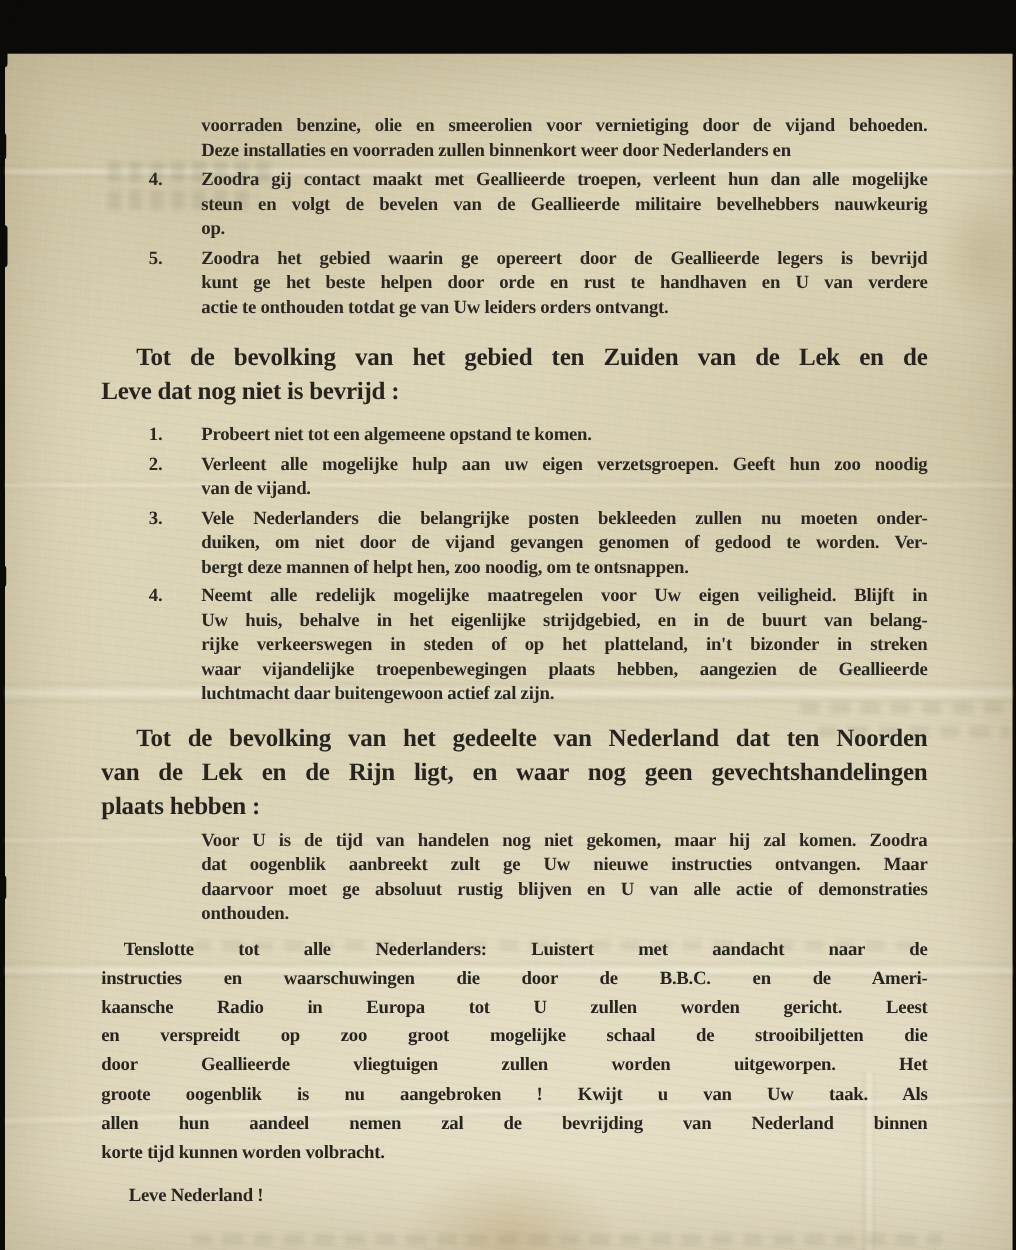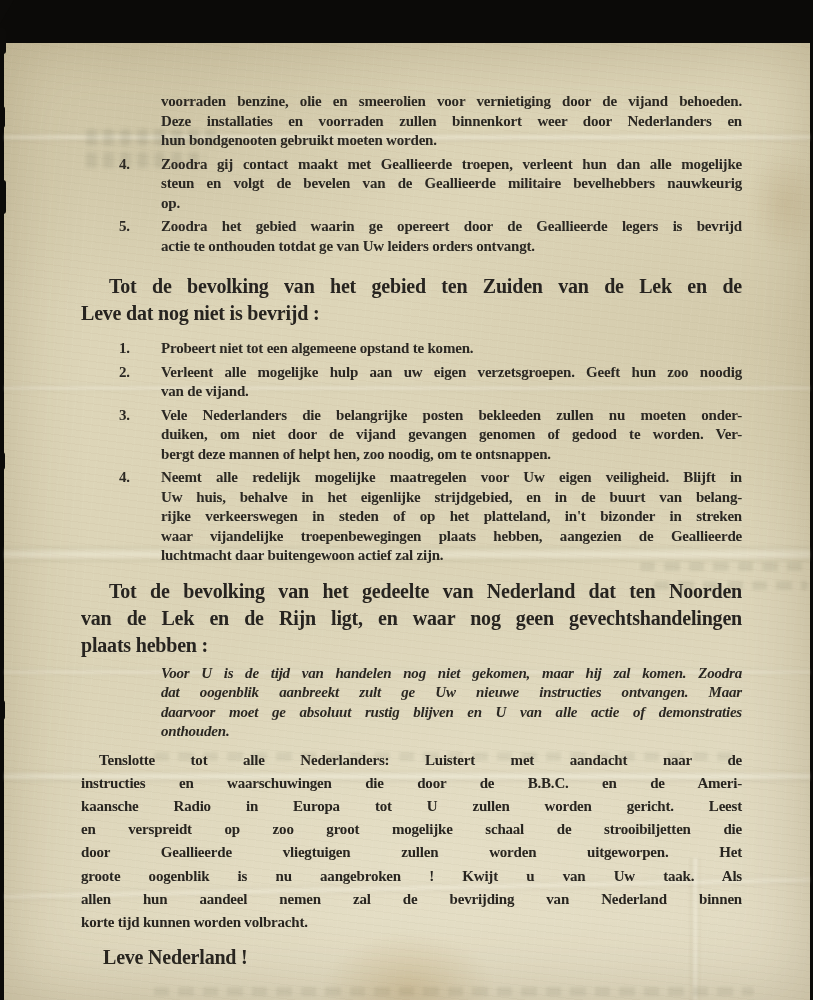--- a/index.html
+++ b/index.html
@@ -53,28 +53,28 @@
   .lines > .line:last-child{text-align-last:left;}
   .body-text{font-size:15px;line-height:19.5px;}
   .indent-block{margin-left:80px;}
   .item{display:flex;margin-left:38px;}
   .item .num{flex:none;width:42px;font-size:15px;line-height:19.5px;}
   .item .lines{flex:1;min-width:0;}
   .heading{font-size:20px;line-height:27px;color:#272420;font-family:Liberation Serif, serif;}
   .heading .line:first-child{text-indent:28px;}
   .closing{font-size:15px;line-height:23.2px;color:#282520;}
   .closing .line:first-child{text-indent:18px;}
-  .leve{font-size:20px;line-height:24px;margin-top:11px;margin-left:22px;color:#282520;}
+  .leve{font-size:15px;line-height:24px;margin-top:11px;margin-left:22px;color:#282520;}
 
   .mt-item{margin-top:4px;}
   #heading-south{margin-top:17px;}
   .first-south{margin-top:12px;}
   .mt-south{margin-top:4px;}
   #heading-north{margin-top:12px;}
-  .north-para{margin-top:5px;font-style:italic;}
+  .north-para{margin-top:5px;}
   .closing{margin-top:7px;}
 </style>
 </head>
 <body>
 
 <div class="page">
   <div class="paper">
     <div class="grain"></div>
 
     <div class="crease" style="top:89px;height:10px;"></div>
@@ -94,35 +94,35 @@
     <div class="ghost" style="left:170px;top:964px;width:540px;height:9px;opacity:.08;"></div>
 
     <div class="stain" style="left:320px;top:890px;width:170px;height:110px;background:radial-gradient(ellipse,rgba(168,128,62,.24),transparent 70%);"></div>
     <div class="stain" style="left:745px;top:110px;width:70px;height:100px;background:radial-gradient(ellipse,rgba(150,118,68,.16),transparent 70%);"></div>
 
     <div class="content">
 
       <div class="body-text indent-block lines">
           <div class="line">voorraden benzine, olie en smeerolien voor vernietiging door de vijand behoeden.</div>
           <div class="line">Deze installaties en voorraden zullen binnenkort weer door Nederlanders en</div>
-          <div class="line">hun bondgenooten gebruikt moeten worden.</div>
         </div>
 
       <div class="item body-text mt-item">
         <span class="num">4.</span>
         <div class="lines">
             <div class="line">Zoodra gij contact maakt met Geallieerde troepen, verleent hun dan alle mogelijke</div>
             <div class="line">steun en volgt de bevelen van de Geallieerde militaire bevelhebbers nauwkeurig</div>
             <div class="line">op.</div>
           </div>
       </div>
       <div class="item body-text mt-item">
         <span class="num">5.</span>
         <div class="lines">
             <div class="line">Zoodra het gebied waarin ge opereert door de Geallieerde legers is bevrijd</div>
+            <div class="line">kunt ge het beste helpen door orde en rust te handhaven en U van verdere</div>
             <div class="line">actie te onthouden totdat ge van Uw leiders orders ontvangt.</div>
           </div>
       </div>
 
       <div id="heading-south" class="heading lines">
           <div class="line">Tot de bevolking van het gebied ten Zuiden van de Lek en de</div>
           <div class="line">Leve dat nog niet is bevrijd :</div>
         </div>
 
       <div class="item body-text first-south">

